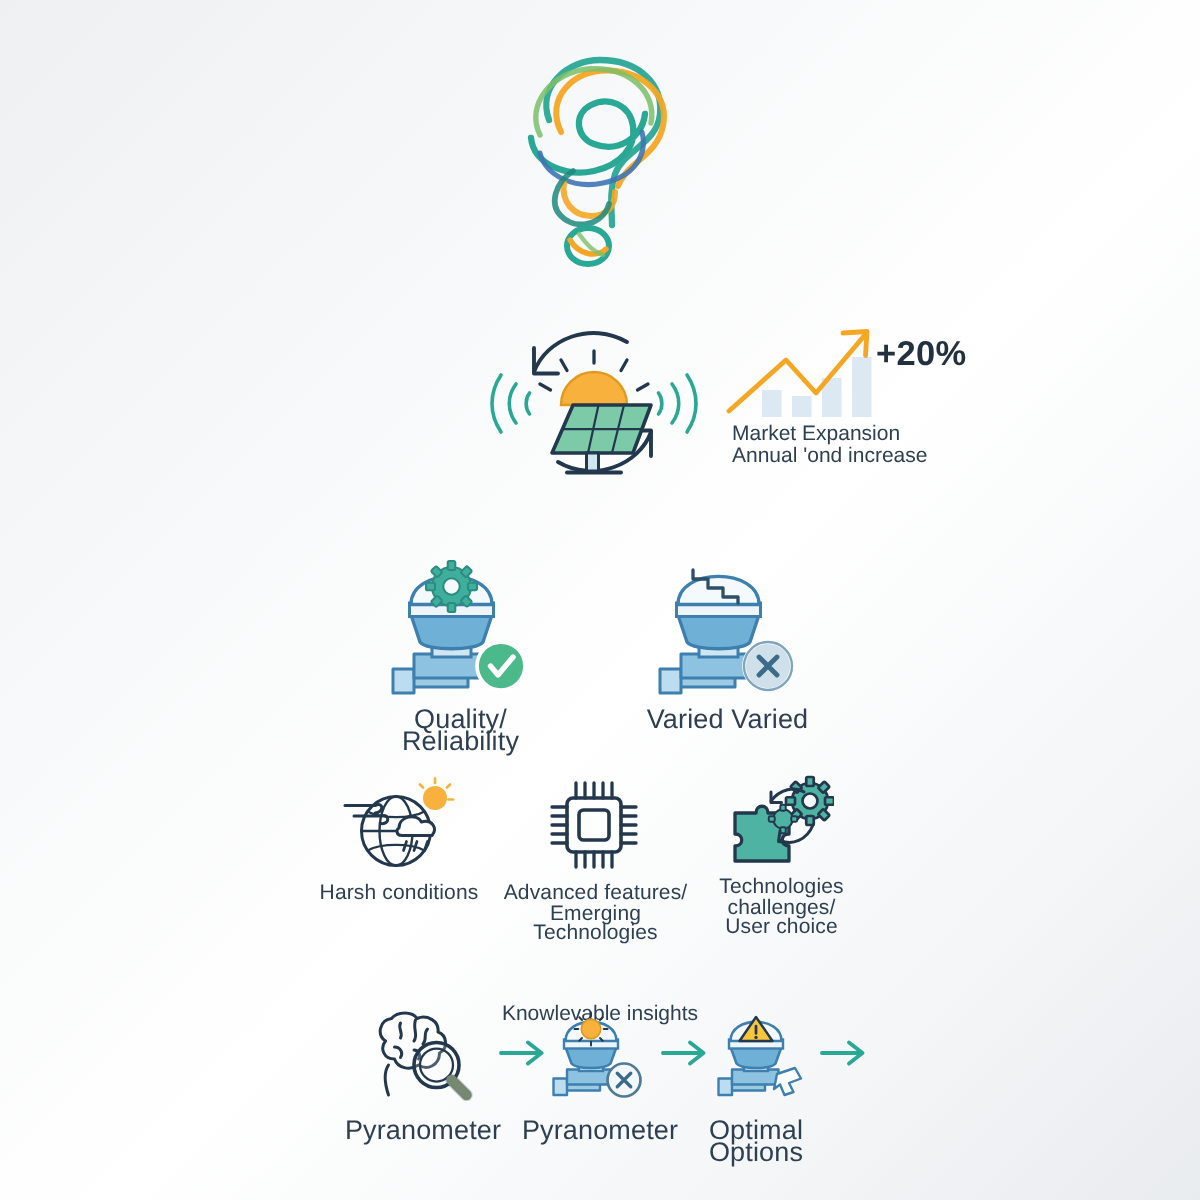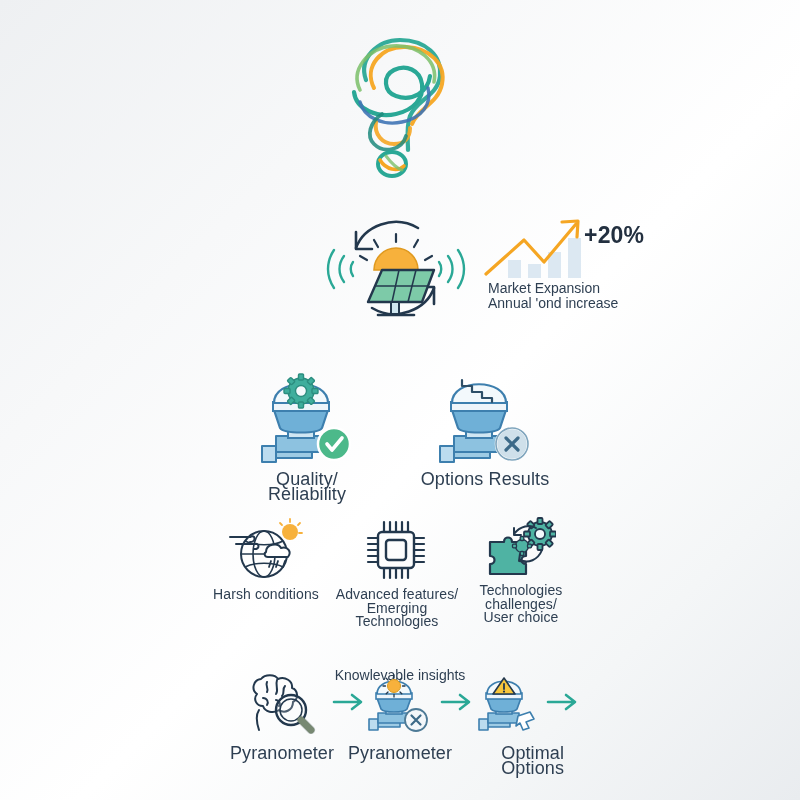--- a/index.html
+++ b/index.html
@@ -184,21 +184,21 @@
 
       <g transform="translate(84,86)">
         <circle r="16" fill="#cfe0ea" stroke="#ffffff" stroke-width="2.5"></circle>
         <circle r="16" fill="none" stroke="#7fa5bd" stroke-width="1.6"></circle>
         <path d="M-6 -6 L6 6 M6 -6 L-6 6" stroke="#3d6a88" stroke-width="3.2" fill="none" stroke-linecap="round"></path>
       </g>
     </svg>
   </div>
 
   <div class="lbl" style="left:237px; top:472px; width:140px;">Quality/ Reliability</div>
-  <div class="lbl" style="left:415px; top:472px; width:140px;">Options Results</div>
+  <div class="lbl" style="left:415px; top:472px; width:140px;">Varied Varied</div>
 
   <div class="abs" style="left:228px; top:518px; width:76px; height:64px;">
     <svg width="76" height="64" viewBox="0 0 76 64" fill="none">
       <circle cx="36" cy="36" r="23" stroke="#23384d" stroke-width="2" fill="none"></circle>
       <ellipse cx="36" cy="36" rx="11" ry="23" stroke="#23384d" stroke-width="1.6" fill="none"></ellipse>
       <line x1="13" y1="36" x2="59" y2="36" stroke="#23384d" stroke-width="1.6"></line>
       <path d="M17 23 C26 28 46 28 55 23" stroke="#23384d" stroke-width="1.6" fill="none"></path>
       <path d="M17 49 C26 44 46 44 55 49" stroke="#23384d" stroke-width="1.6" fill="none"></path>
       <circle cx="62" cy="14" r="8" fill="#f7b13c"></circle>
       <g stroke="#f7b13c" stroke-width="1.8" stroke-linecap="round">
@@ -368,15 +368,15 @@
     </svg>
   </div>
   <div class="abs" style="left:546px; top:692px; width:34px; height:20px;">
     <svg width="34" height="20" viewBox="0 0 34 20" fill="none">
       <path d="M2 10 L28 10 M20 3 L29 10 L20 17" stroke="#2aa896" stroke-width="2.6" fill="none" stroke-linecap="round" stroke-linejoin="round"></path>
     </svg>
   </div>
 
   <div class="lbl" style="left:222px; top:746px; width:120px;">Pyranometer</div>
   <div class="lbl" style="left:340px; top:746px; width:120px;">Pyranometer</div>
-  <div class="lbl" style="left:444px; top:746px; width:120px;text-align:right;">Optimal Options</div>
+  <div class="lbl" style="left:444px; top:746px; width:120px;">Optimal Options</div>
 
 </div>
 
 </body></html>

